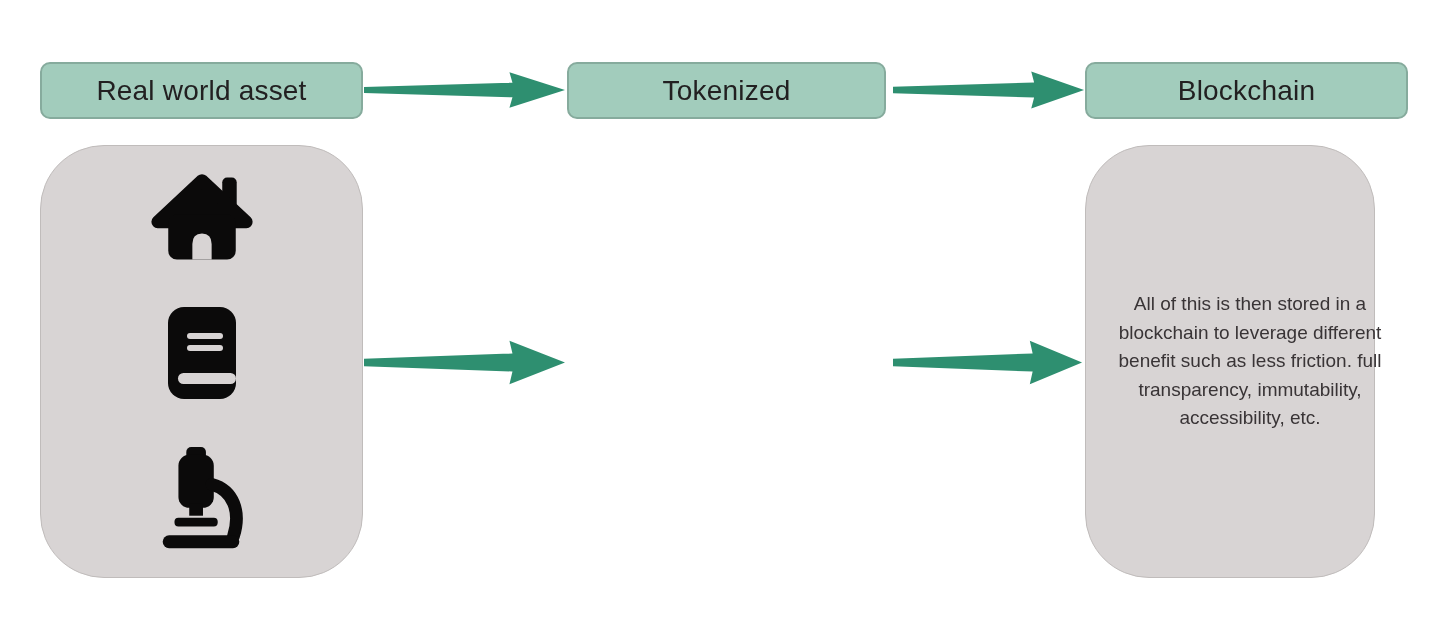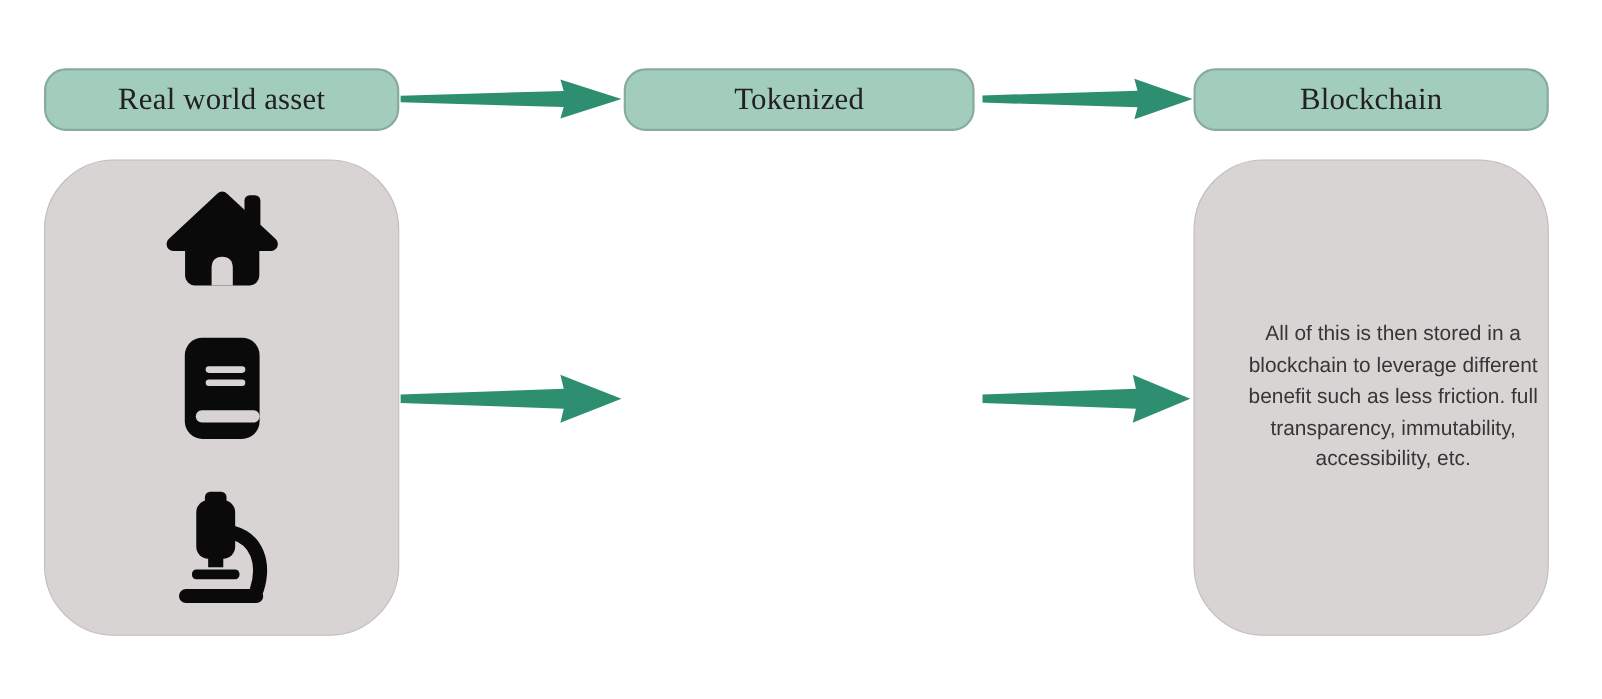--- a/index.html
+++ b/index.html
@@ -14,29 +14,28 @@
     height: 635px;
     background: #ffffff;
     overflow: hidden;
   }
   .hdr {
     position: absolute;
     top: 62px;
     height: 57px;
     background: var(--header-fill, #a2ccbc);
     border: 2px solid var(--header-border, #86ab9d);
-    border-radius: 20px;
+    border-radius: 10px;
     box-sizing: border-box;
     display: flex;
     align-items: center;
     justify-content: center;
     font-size: 28px;
     color: var(--header-text, #222021);
     letter-spacing: 0.2px;
-    font-family: Liberation Serif, serif;
   }
   .hdr-1 { left: 40px;   width: 323px; }
   .hdr-2 { left: 567px;  width: 319px; }
   .hdr-3 { left: 1085px; width: 323px; }
 
   .arrow {
     position: absolute;
     color: var(--arrow, #2e8f70);
   }
   .arrow svg { display: block; width: 100%; height: 100%; }
@@ -53,21 +52,21 @@
     border: 1px solid var(--card-border, #c0bcbb);
     border-radius: 64px;
     box-sizing: border-box;
     display: flex;
     flex-direction: column;
     align-items: center;
     justify-content: center;
   }
   .card-1 { left: 40px;   width: 323px; gap: 36px; }
   .card-2 { left: 567px;  width: 326px; }
-  .card-3 { left: 1085px; width: 323px; padding-left: 40px; }
+  .card-3 { left: 1085px; width: 290px; padding-left: 40px; }
 
   .card p {
     margin: 0;
     text-align: center;
     font-size: 19px;
     line-height: 28.4px;
     color: var(--card-text, #393436);
   }
   .card-2 p { width: 296px; }
   .card-3 p { width: 306px; }

